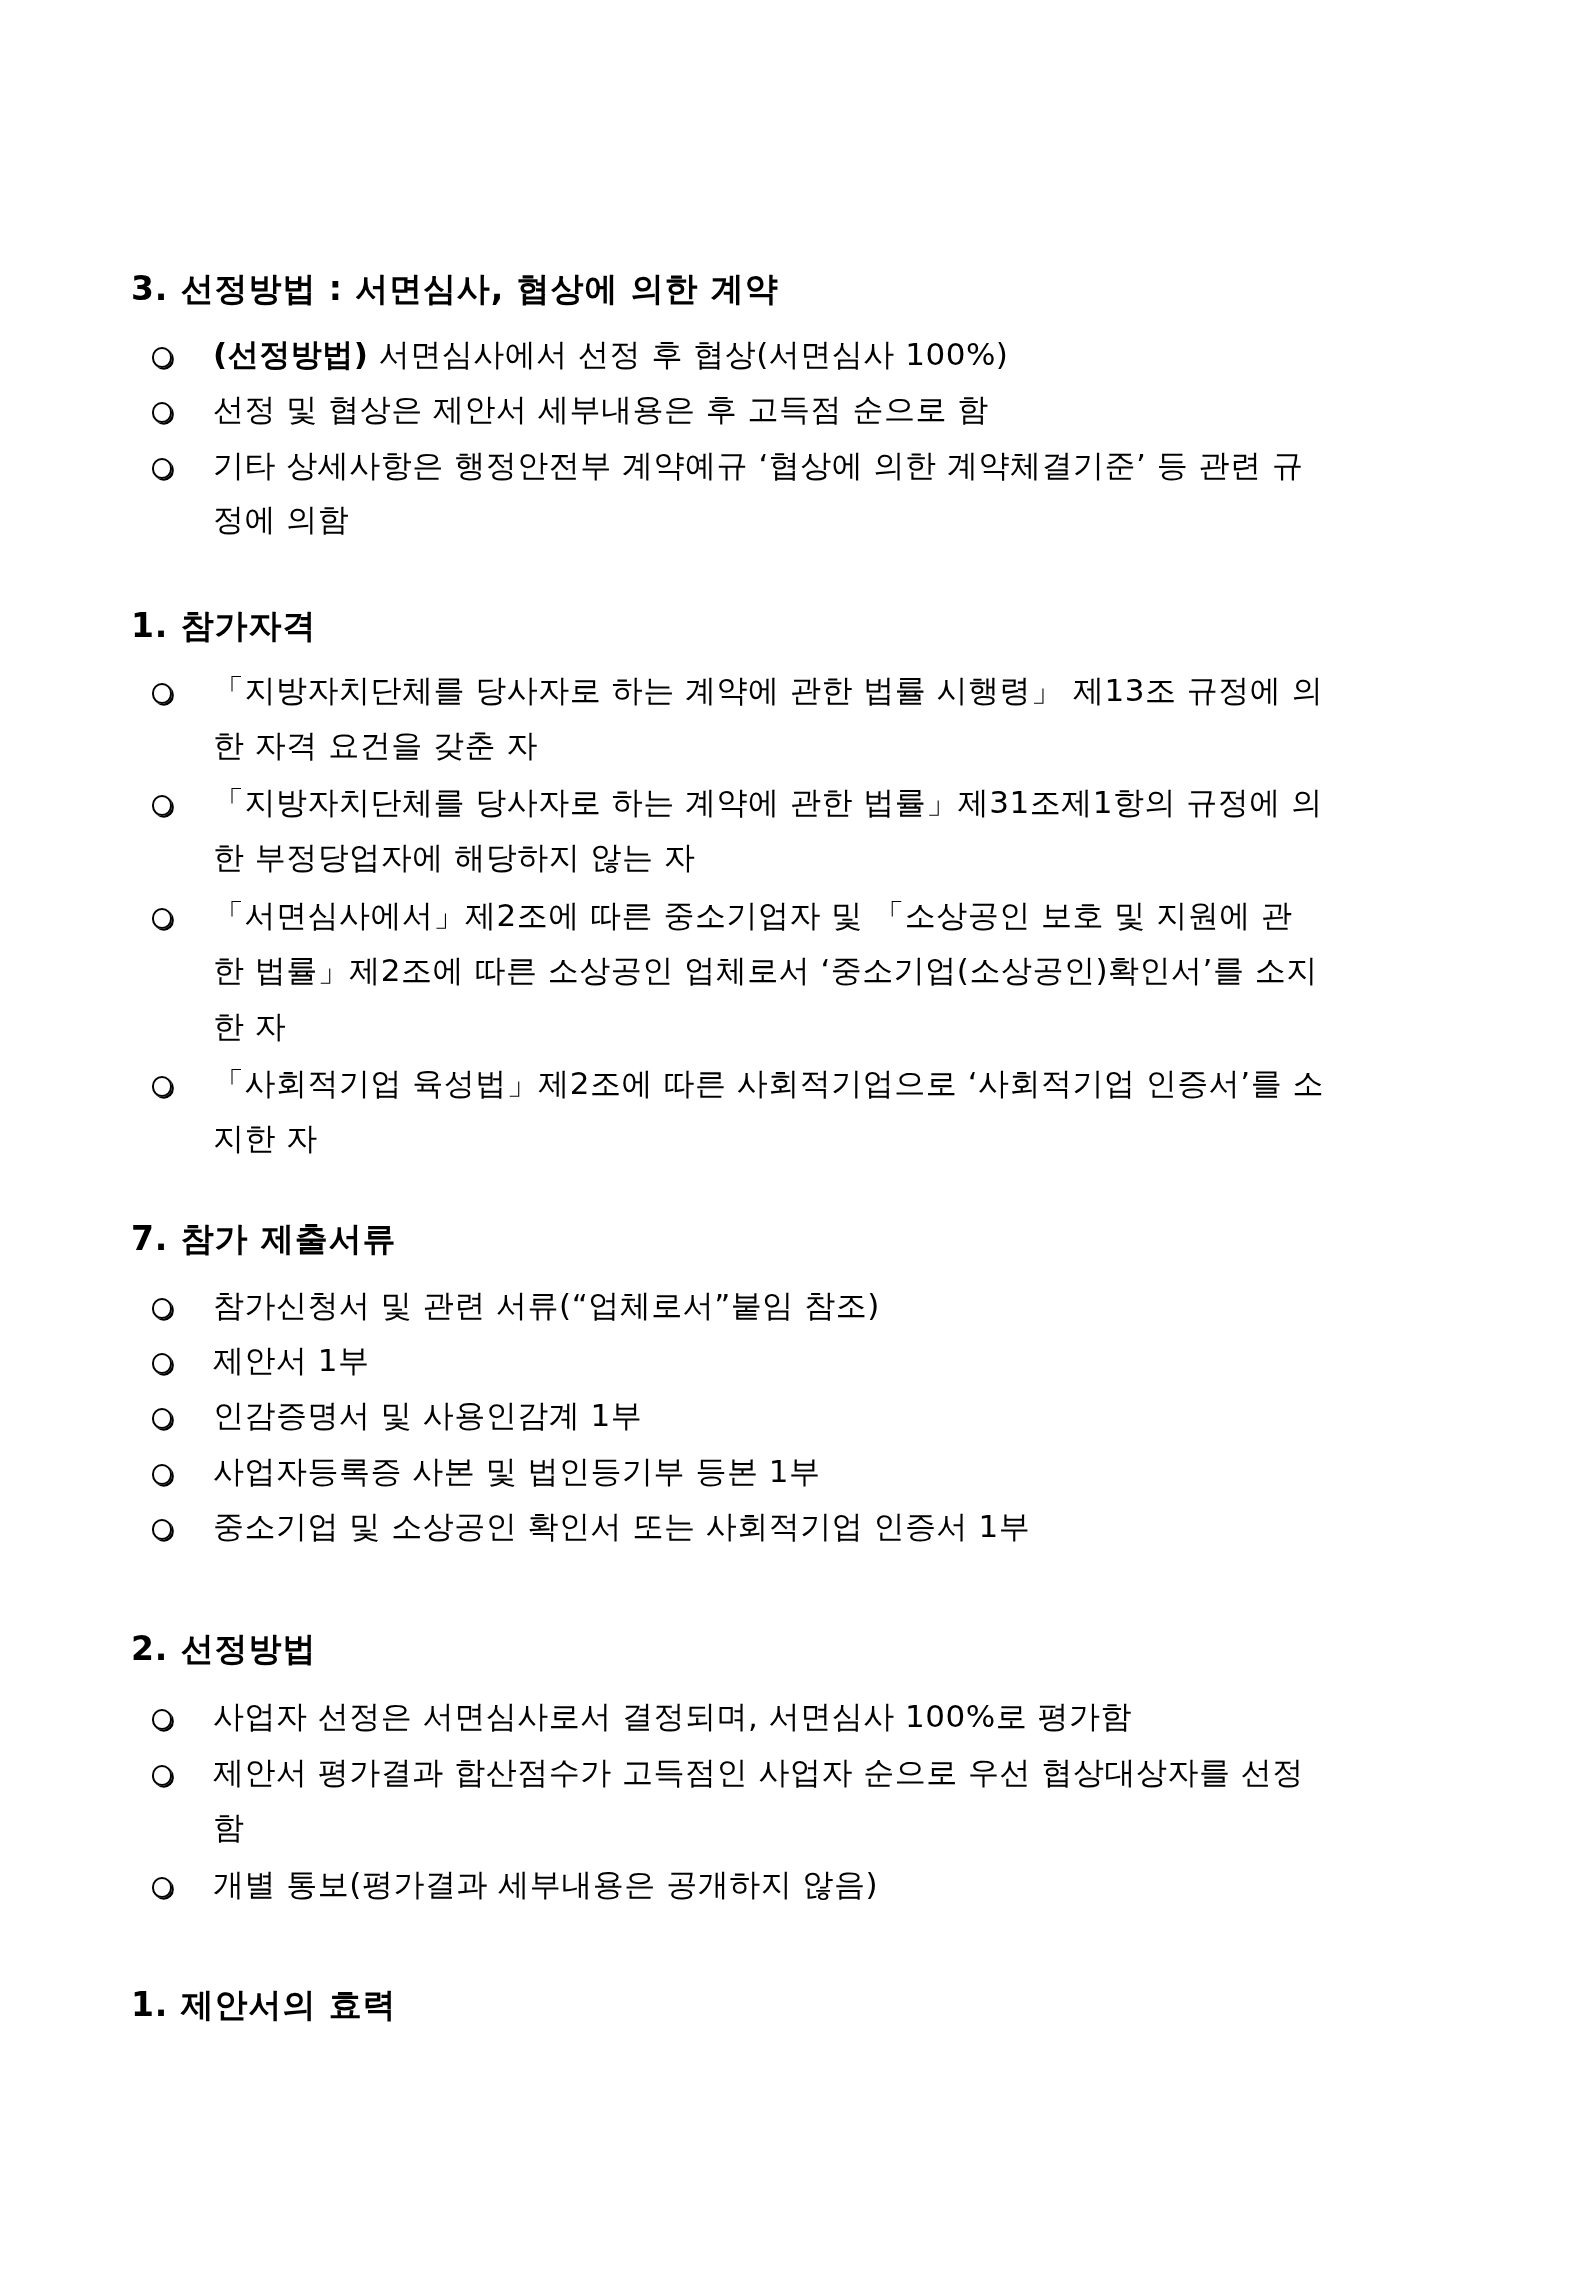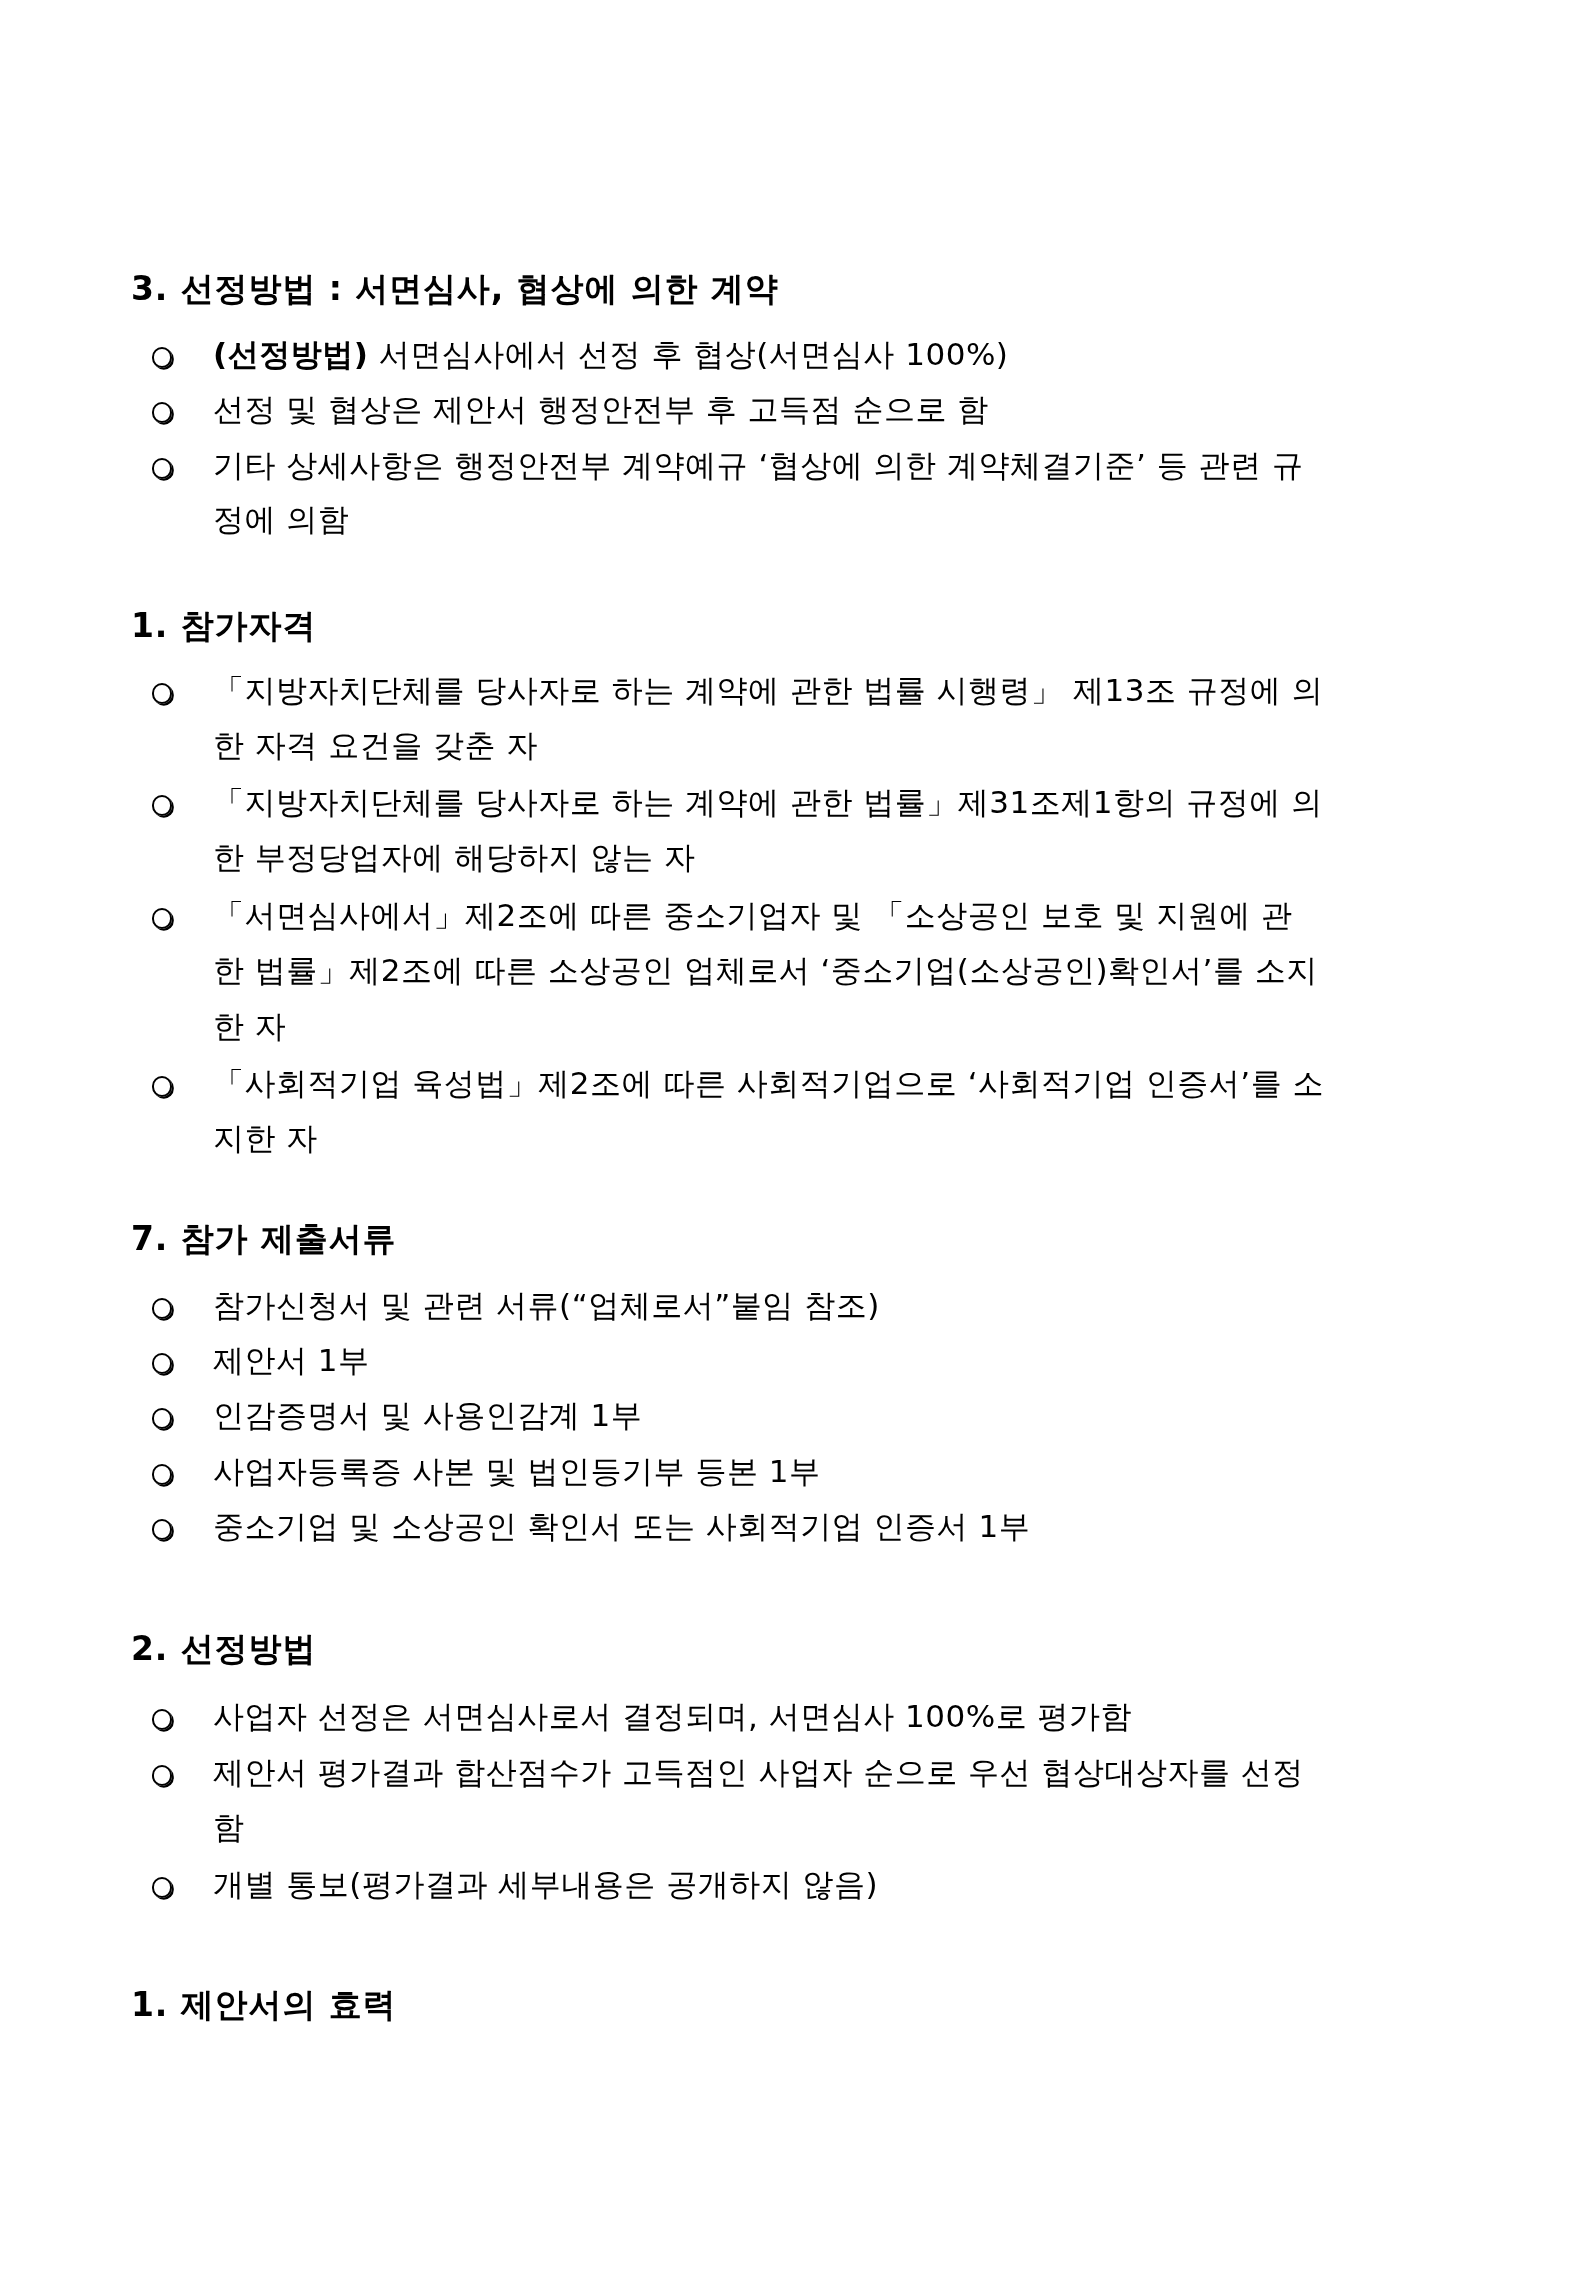--- a/index.html
+++ b/index.html
@@ -67,21 +67,21 @@
 
   <div class="heading" style="top:268px">3. 선정방법 : 서면심사, 협상에 의한 계약</div>
 
   <div class="item" style="top:336px">
     <span class="bullet-ring"></span>
     <span class="line" style="top:0"><span class="bold-prefix">(선정방법)</span><span> 서면심사에서 선정 후 협상(서면심사 100%)</span></span>
   </div>
 
   <div class="item" style="top:391px">
     <span class="bullet-ring"></span>
-    <span class="line" style="top:0">선정 및 협상은 제안서 행정안전부 후 고득점 순으로 함</span>
+    <span class="line" style="top:0">선정 및 협상은 제안서 세부내용은 후 고득점 순으로 함</span>
   </div>
 
   <div class="item" style="top:447px">
     <span class="bullet-ring"></span>
     <span class="line" style="top:0">기타 상세사항은 행정안전부 계약예규 ‘협상에 의한 계약체결기준’ 등 관련 규</span>
     <span class="line" style="top:54px">정에 의함</span>
   </div>
 
   <div class="heading" style="top:605px">1. 참가자격</div>
 

